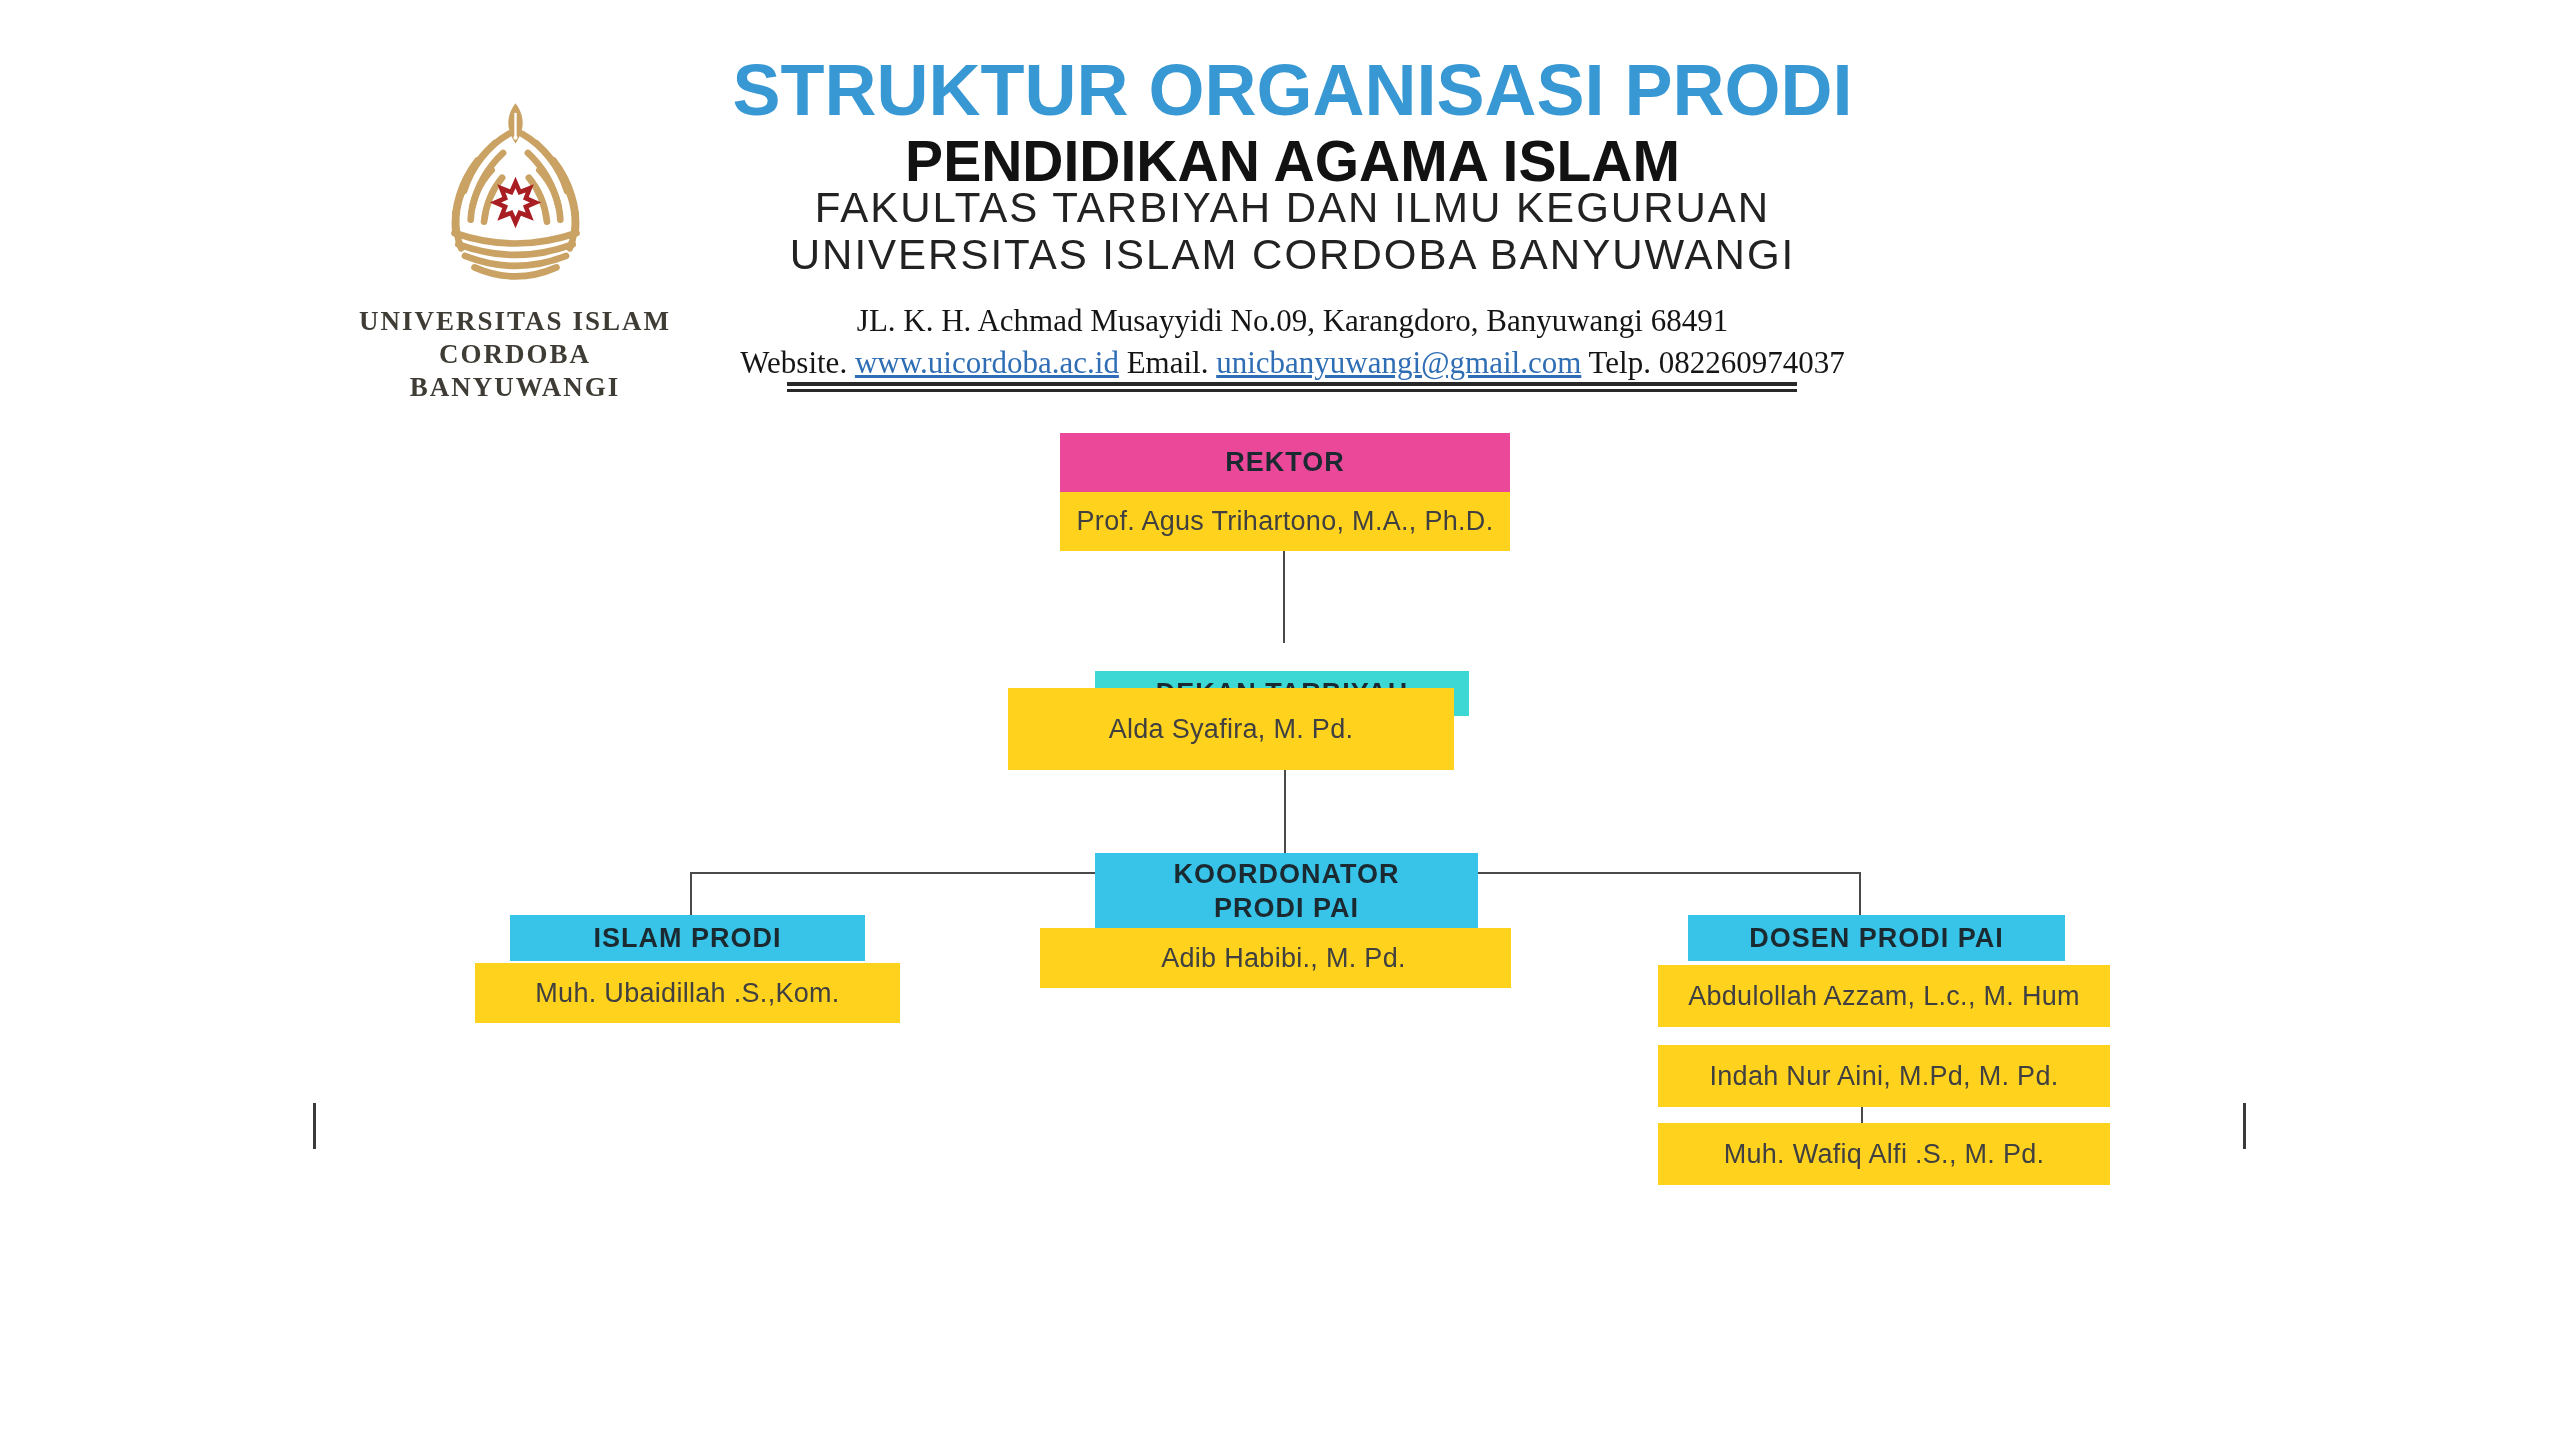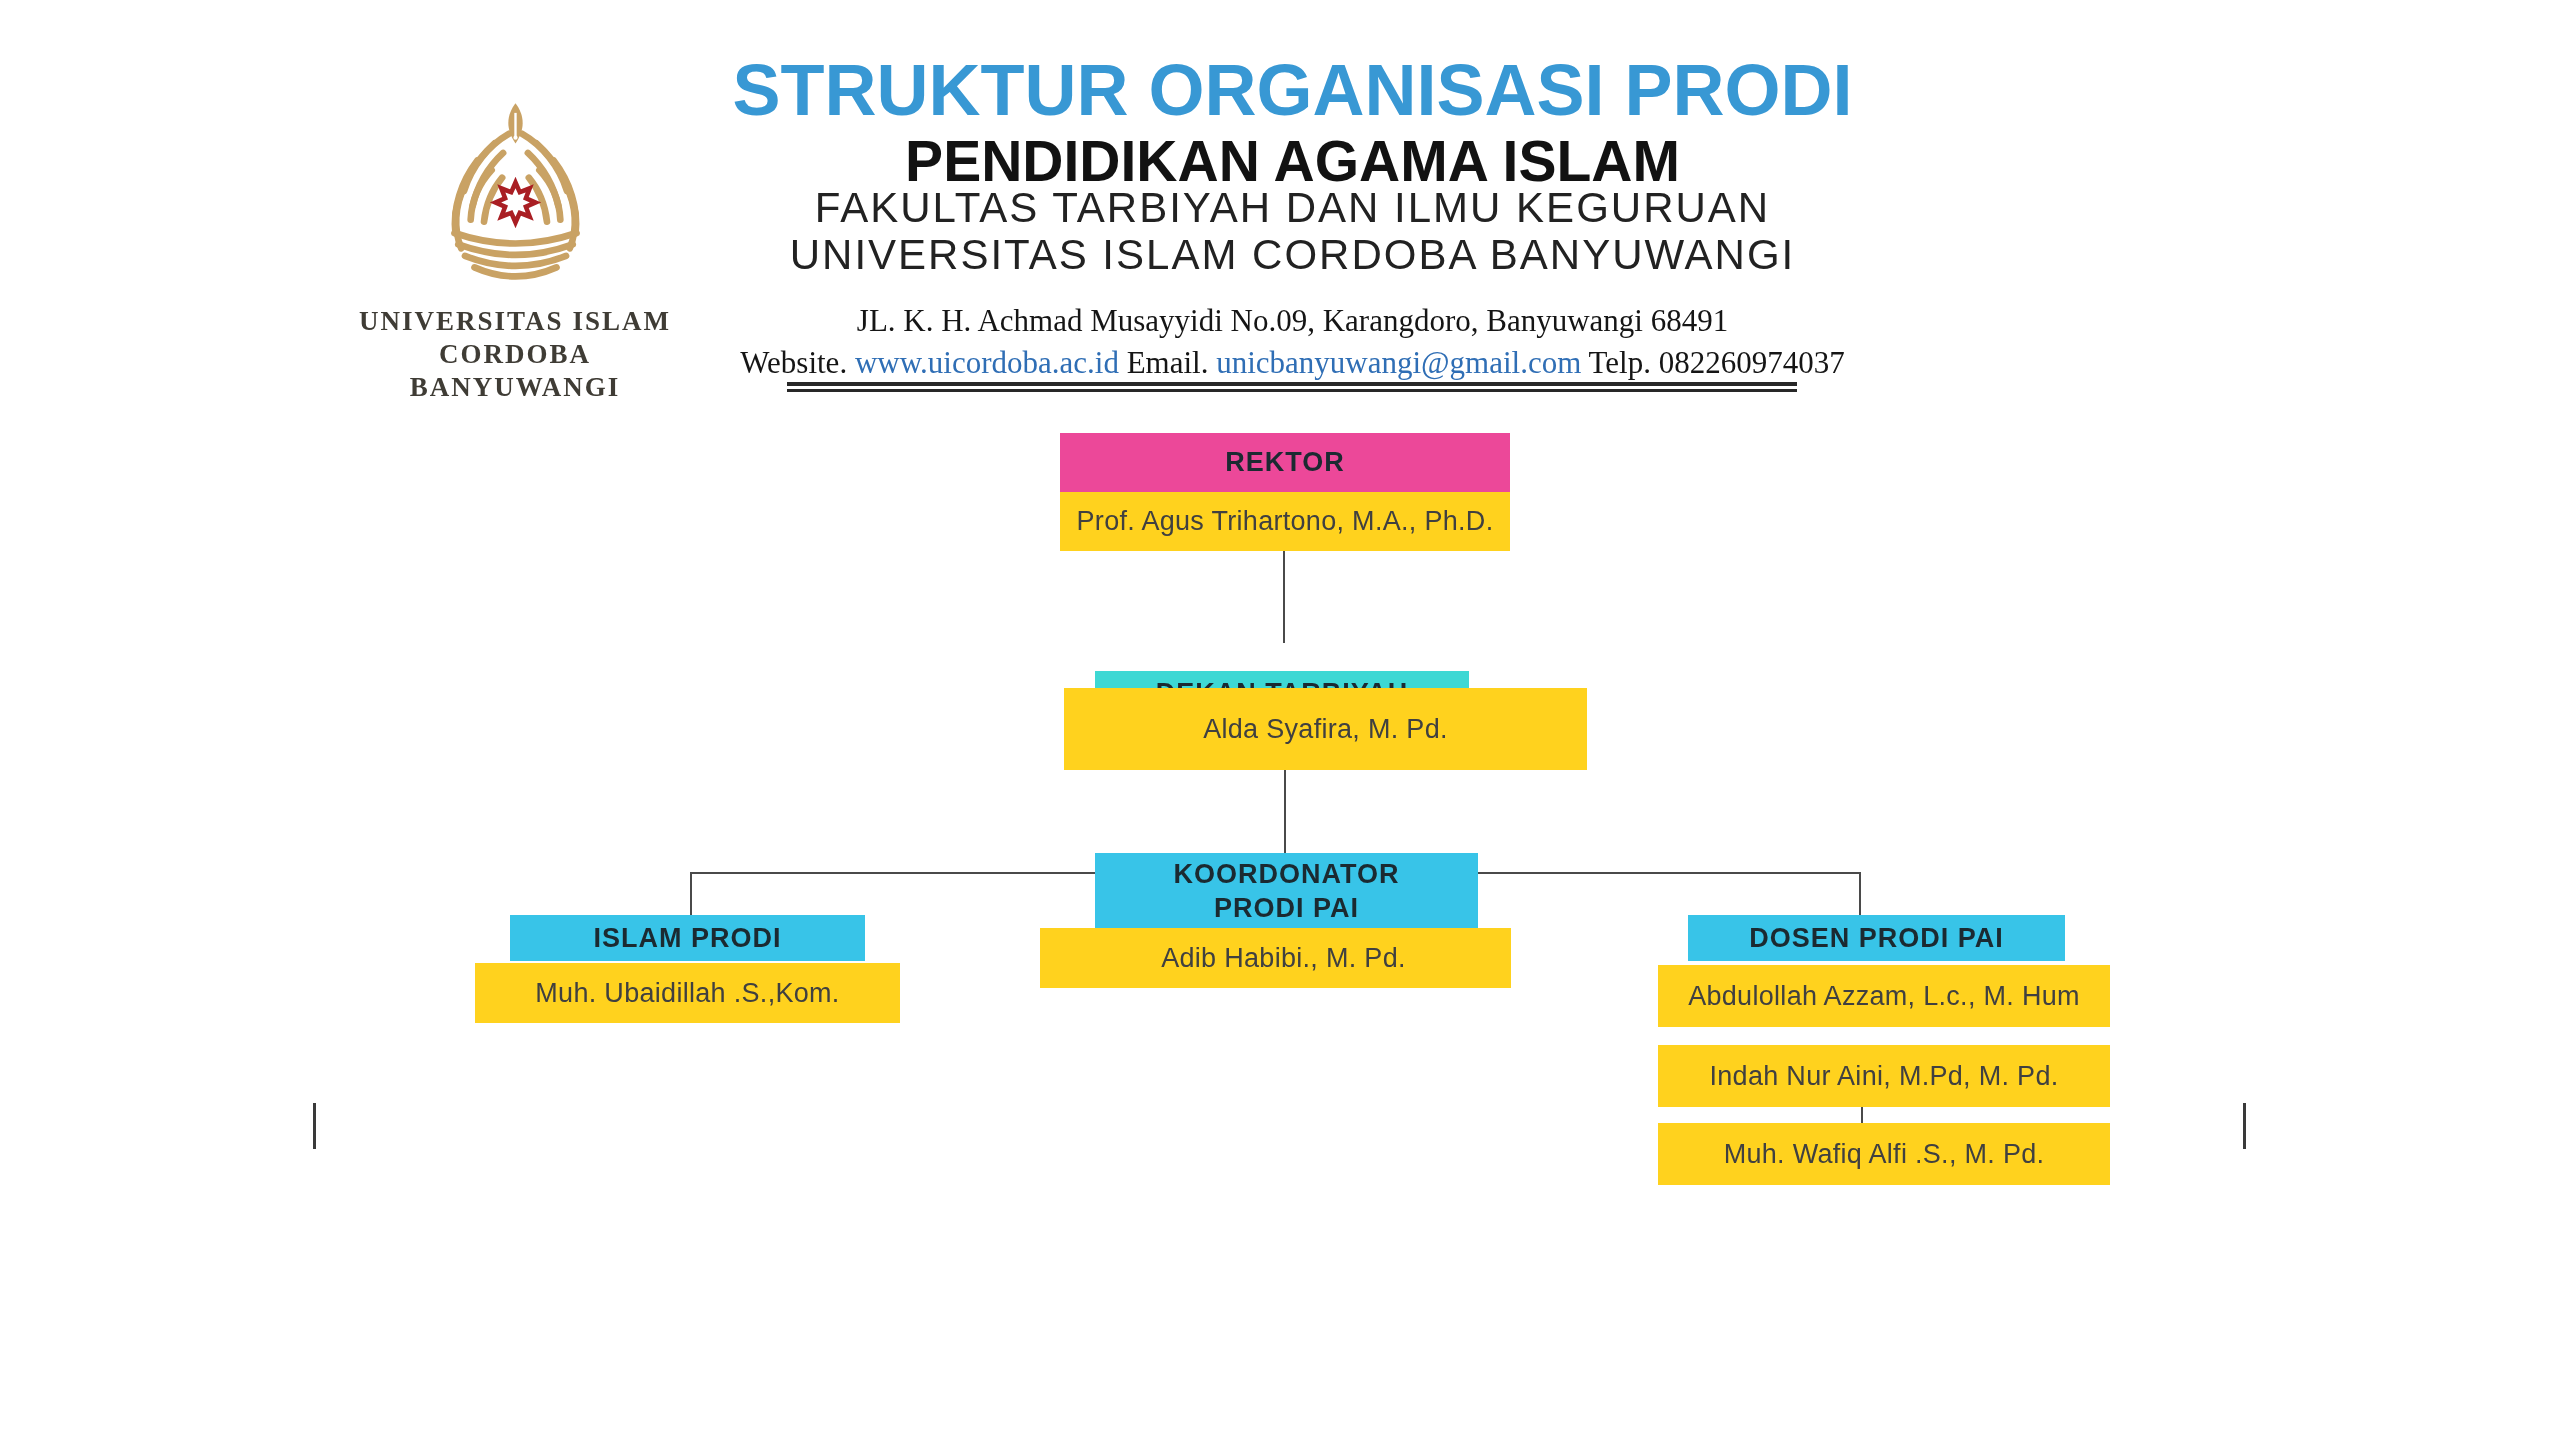--- a/index.html
+++ b/index.html
@@ -19,21 +19,21 @@
     letter-spacing:2px;color:#3f3c35;margin-top:10px;
   }
   .header-text{position:absolute;left:700px;top:0;width:1185px;text-align:center;}
   .header-text > div{position:absolute;left:0;width:100%;}
   .title-main{top:52px;font-size:72px;line-height:76px;font-weight:700;letter-spacing:0px;}
   .title-program{top:136px;font-size:57px;line-height:50px;font-weight:700;color:#121212;}
   .title-faculty{top:184px;font-size:42px;line-height:48px;font-weight:400;letter-spacing:2px;color:#222;}
   .title-univ{top:231px;font-size:42px;line-height:48px;font-weight:400;letter-spacing:2px;color:#222;}
   .addr1{top:303px;font-family:"Liberation Serif",serif;font-size:31px;line-height:36px;color:#151515;}
   .addr2{top:345px;font-family:"Liberation Serif",serif;font-size:31px;line-height:36px;color:#151515;}
-  .addr2 .lnk{cursor:pointer;}
+  .addr2 .lnk{text-decoration:underline;cursor:pointer;}
   .double-rule{
     top:382px;left:87px !important;width:1010px !important;height:3px;
     border-top:4px solid #282828;border-bottom:3px solid #282828;
   }
   
   .box{
     position:absolute;display:flex;align-items:center;justify-content:center;
     text-align:center;color:#1b2a31;
   }
   .box.title{font-weight:700;font-size:27px;letter-spacing:1px;}
@@ -110,21 +110,21 @@
   <div class="line" style="left:690px;top:872px;width:2px;height:43px;"></div>
   <div class="line" style="left:1859px;top:872px;width:2px;height:43px;"></div>
   <div class="line" style="left:1861px;top:1107px;width:2px;height:16px;"></div>
   <div class="tick" style="left:313px;top:1103px;width:3px;height:46px;"></div>
   <div class="tick" style="left:2243px;top:1103px;width:3px;height:46px;"></div>
 
   <div class="box title" style="left:1060px;top:433px;width:450px;height:59px;background:#ec4899;">REKTOR</div>
   <div class="box name" style="left:1060px;top:492px;width:450px;height:59px;background:#FFD21E;">Prof. Agus Trihartono, M.A., Ph.D.</div>
 
   <div class="box title" style="left:1095px;top:643px;width:374px;height:45px;background:#3ED8D4;margin-top:28px;">DEKAN TARBIYAH</div>
-  <div class="box name" style="left:1064px;top:688px;width:523px;height:82px;background:#FFD21E;text-align:center;">Alda Syafira, M. Pd.</div>
+  <div class="box name" style="left:1008px;top:688px;width:446px;height:82px;background:#FFD21E;text-align:center;">Alda Syafira, M. Pd.</div>
 
   <div class="box title" style="left:1095px;top:853px;width:383px;height:75px;background:#38C4E8;">
     <div class="koord-lines">
       <div>KOORDONATOR</div>
       <div>PRODI PAI</div>
     </div>
   </div>
   <div class="box name" style="left:1040px;top:928px;width:455px;height:60px;background:#FFD21E;padding-left:16px;">Adib Habibi., M. Pd.</div>
 
   <div class="box title" style="left:510px;top:915px;width:355px;height:46px;background:#38C4E8;">ISLAM PRODI</div>

